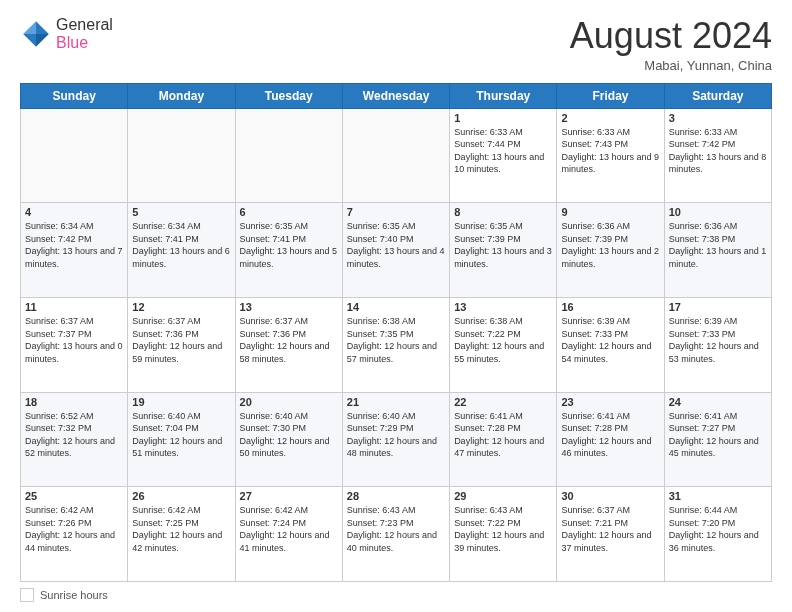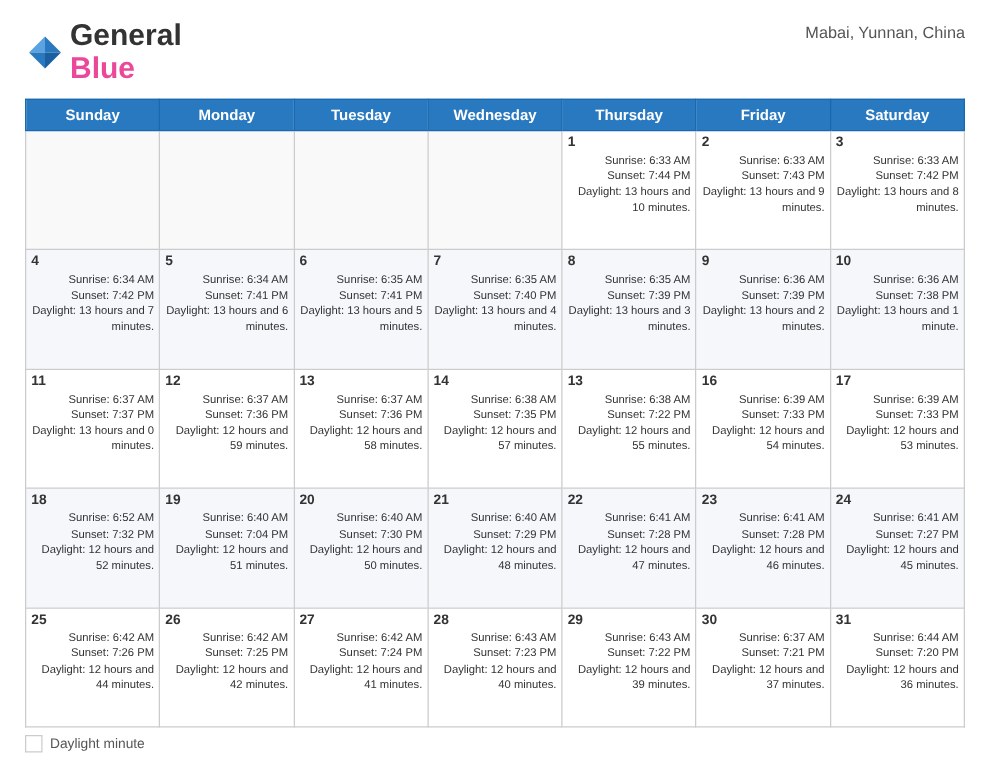--- a/index.html
+++ b/index.html
@@ -22,22 +22,22 @@
       justify-content: space-between;
       align-items: flex-start;
       margin-bottom: 10px;
     }
     .logo {
       display: flex;
       align-items: center;
       gap: 4px;
     }
     .logo-text {
-      font-size: 24px;
-      font-weight: bold;
+      font-size: 16px;
+      font-weight: normal;
       line-height: 1.1;
     }
     .logo-general { color: #333; }
     .logo-blue { color: #ec4899; }
     .logo-icon {
       width: 32px;
       height: 32px;
     }
     .title-block {
       text-align: right;
@@ -87,21 +87,20 @@
     .day-number {
       font-weight: bold;
       font-size: 11px;
       margin-bottom: 2px;
       display: block;
     }
     .day-info {
       font-size: 9px;
       line-height: 1.4;
       color: #333;
-      text-align: right;
     }
     .footer {
       margin-top: 6px;
       font-size: 11px;
       color: #555;
       display: flex;
       align-items: center;
       gap: 6px;
     }
     .footer-box {
@@ -123,20 +122,21 @@
         <polygon points="20,4 4,20 20,20" fill="#5ba3e0"></polygon>
         <polygon points="4,20 20,36 20,20" fill="#2979c0"></polygon>
         <polygon points="20,20 36,20 20,36" fill="#1a5fa0"></polygon>
       </svg>
       <div class="logo-text">
         <span class="logo-general">General</span><br>
         <span class="logo-blue">Blue</span>
       </div>
     </div>
     <div class="title-block">
+      <div class="month-title">August 2024</div>
       <div class="location">Mabai, Yunnan, China</div>
     </div>
   </div>
 
   <table class="calendar">
     <thead>
       <tr>
       <th>Sunday</th>
           <th>Monday</th>
           <th>Tuesday</th>
@@ -376,15 +376,15 @@
 Sunset: 7:20 PM
 Daylight: 12 hours
 and 36 minutes.</div>
           </td>
         </tr>
       </tbody>
   </table>
 
   <div class="footer">
     <div class="footer-box"></div>
-    <span>Daylight minute</span>
+    <span>Sunrise hours</span>
   </div>
 </div>
 
 </body></html>

